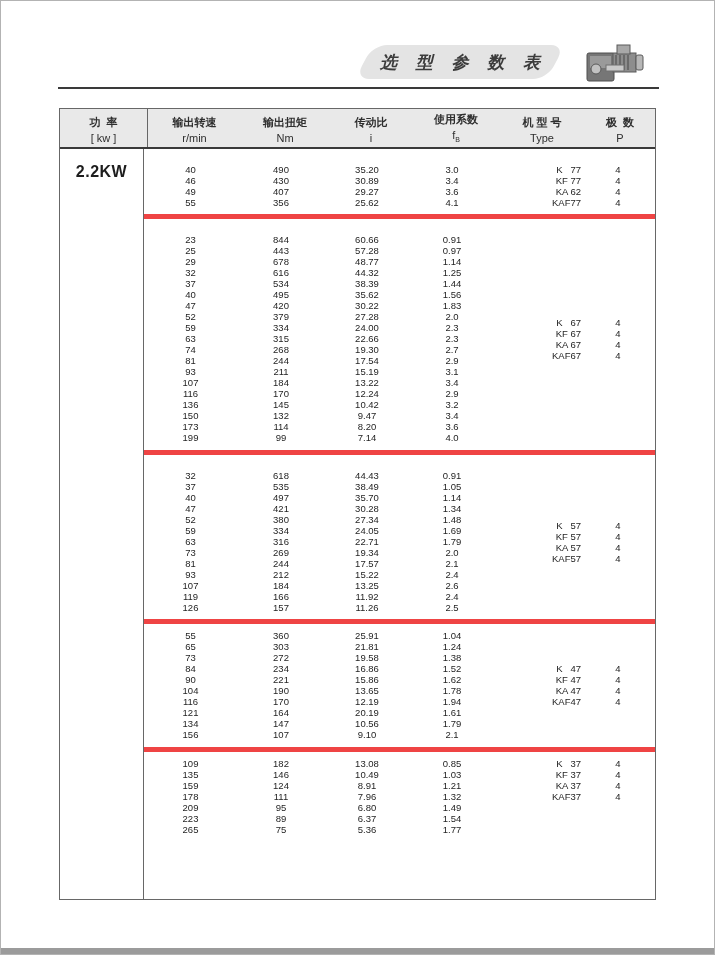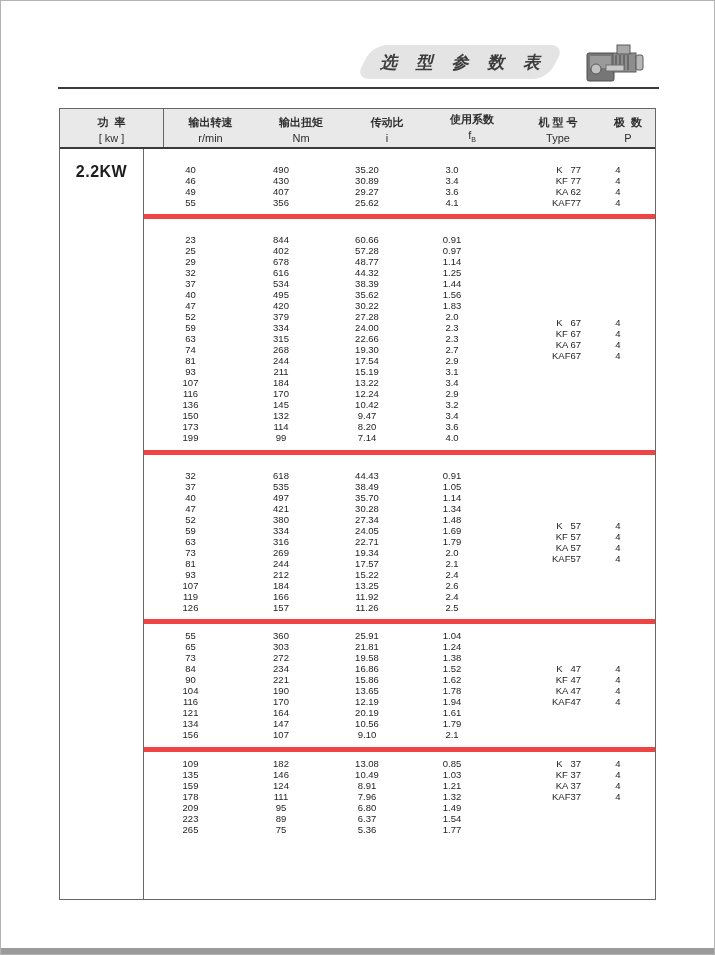--- a/index.html
+++ b/index.html
@@ -12,21 +12,21 @@
   .title-badge .bg { position:absolute; inset:0; background:#e4e4e4; border-radius:14px/13px; transform:skewX(-28deg); }
   .title-badge .txt { position:absolute; inset:0; display:flex; align-items:center; justify-content:center;
       font-size:17px; font-weight:bold; font-style:italic; letter-spacing:7px; color:#3c3c3c; padding-left:7px; }
   .motor { position:absolute; left:583px; top:40px; }
   .rule { position:absolute; left:57px; top:86px; width:601px; height:2px; background:#3a3a3a; }
 
   
   .ptable { position:absolute; left:58px; top:107px; width:597px; height:792px; border:1px solid #676767; display:flex; flex-direction:column; }
   .thead { display:flex; height:40px; background:#e9e9e9; border-bottom:2px solid #3a3a3a; flex-shrink:0; }
   .tbody { display:flex; flex:1; min-height:0; }
-  .powercell-h { width:104px; border-right:1px solid #676767; flex-shrink:0; }
+  .powercell-h { width:88px; border-right:1px solid #676767; flex-shrink:0; }
   .hcell { display:flex; flex-direction:column; align-items:center; justify-content:center; padding-top:2px; }
   .hcn { font-size:11px; font-weight:bold; color:#2e2e2e; line-height:17px; white-space:pre; }
   .hunit { font-size:11px; color:#2e2e2e; line-height:14px; white-space:pre; }
   .hunit sub { font-size:7px; }
   .c1 { width:93px; flex-shrink:0; } .c2 { width:88px; flex-shrink:0; } .c3 { width:84px; flex-shrink:0; }
   .c4 { width:86px; flex-shrink:0; } .c5 { width:86px; flex-shrink:0; } .c6 { flex:1; }
 
   .powercell-b { width:84px; border-right:1px solid #676767; flex-shrink:0; text-align:center; padding-top:14px; }
   .power-label { font-size:16px; font-weight:bold; color:#1d1d1d; letter-spacing:0.5px; }
   .datacol { flex:1; display:flex; flex-direction:column; }
@@ -156,21 +156,21 @@
               <div class="line">93</div>
               <div class="line">107</div>
               <div class="line">116</div>
               <div class="line">136</div>
               <div class="line">150</div>
               <div class="line">173</div>
               <div class="line">199</div>
             </div>
             <div class="col c2 torque">
               <div class="line">844</div>
-              <div class="line">402</div>
+              <div class="line">443</div>
               <div class="line">678</div>
               <div class="line">616</div>
               <div class="line">534</div>
               <div class="line">495</div>
               <div class="line">420</div>
               <div class="line">379</div>
               <div class="line">334</div>
               <div class="line">315</div>
               <div class="line">268</div>
               <div class="line">244</div>

